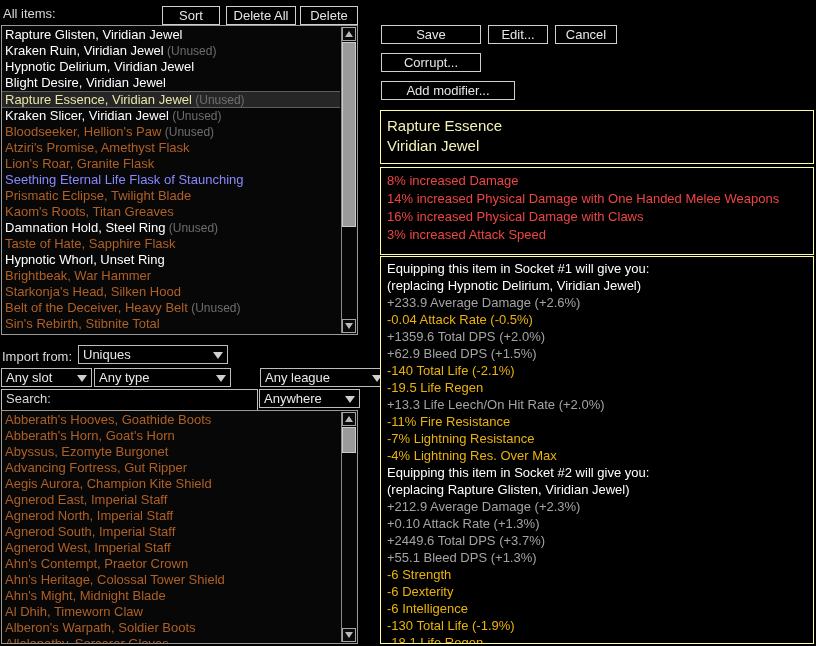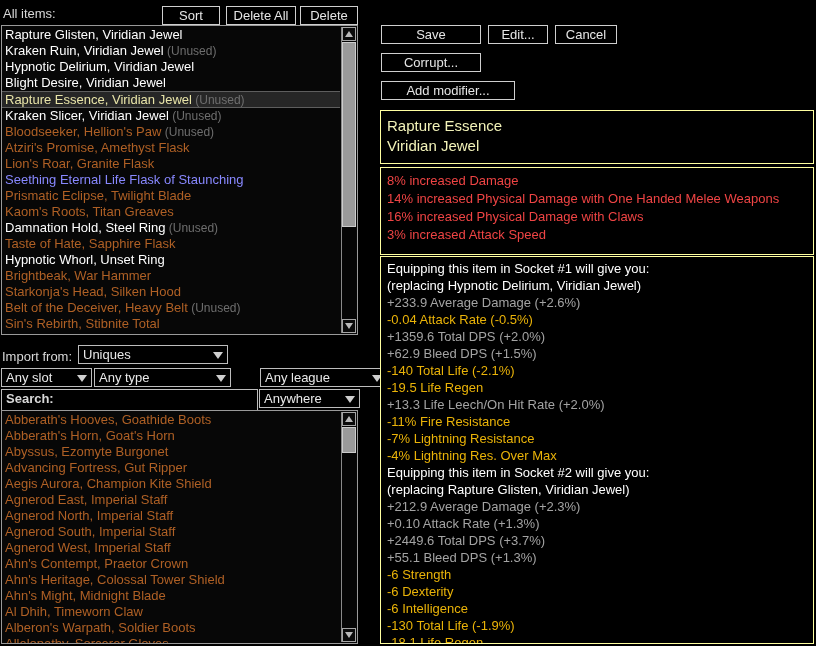--- a/index.html
+++ b/index.html
@@ -74,21 +74,21 @@
   .combo .cd{position:absolute;right:4px;top:6px;width:0;height:0;
     border-left:5px solid transparent;border-right:5px solid transparent;border-top:7px solid #cfcfcf;}
 
   #import-label{left:2px;top:349px;}
   #import-combo{left:78px;top:345px;width:150px;}
   #slot-combo{left:1px;top:368px;width:91px;}
   #type-combo{left:94px;top:368px;width:137px;}
   #league-combo{left:233px;top:368px;width:127px;margin-left:27px;}
   #search-field{
     position:absolute;left:1px;top:389px;width:257px;height:26px;box-sizing:border-box;
-    border:1px solid #bdbdbd;background:#000;font-size:13px;color:#d8d8d8;line-height:17px;padding-left:4px;font-weight:bold;
+    border:1px solid #bdbdbd;background:#000;font-size:13px;color:#d8d8d8;line-height:17px;padding-left:4px;
   }
   #anywhere-combo{left:259px;top:389px;width:101px;}
 
   
   #right{left:378px;top:0;width:438px;height:646px;}
 
   #btn-save{left:3px;top:25px;width:100px;}
   #btn-edit{left:110px;top:25px;width:60px;text-align:center;}
   #btn-cancel{left:177px;top:25px;width:62px;}
   #btn-corrupt{left:3px;top:53px;width:100px;}

